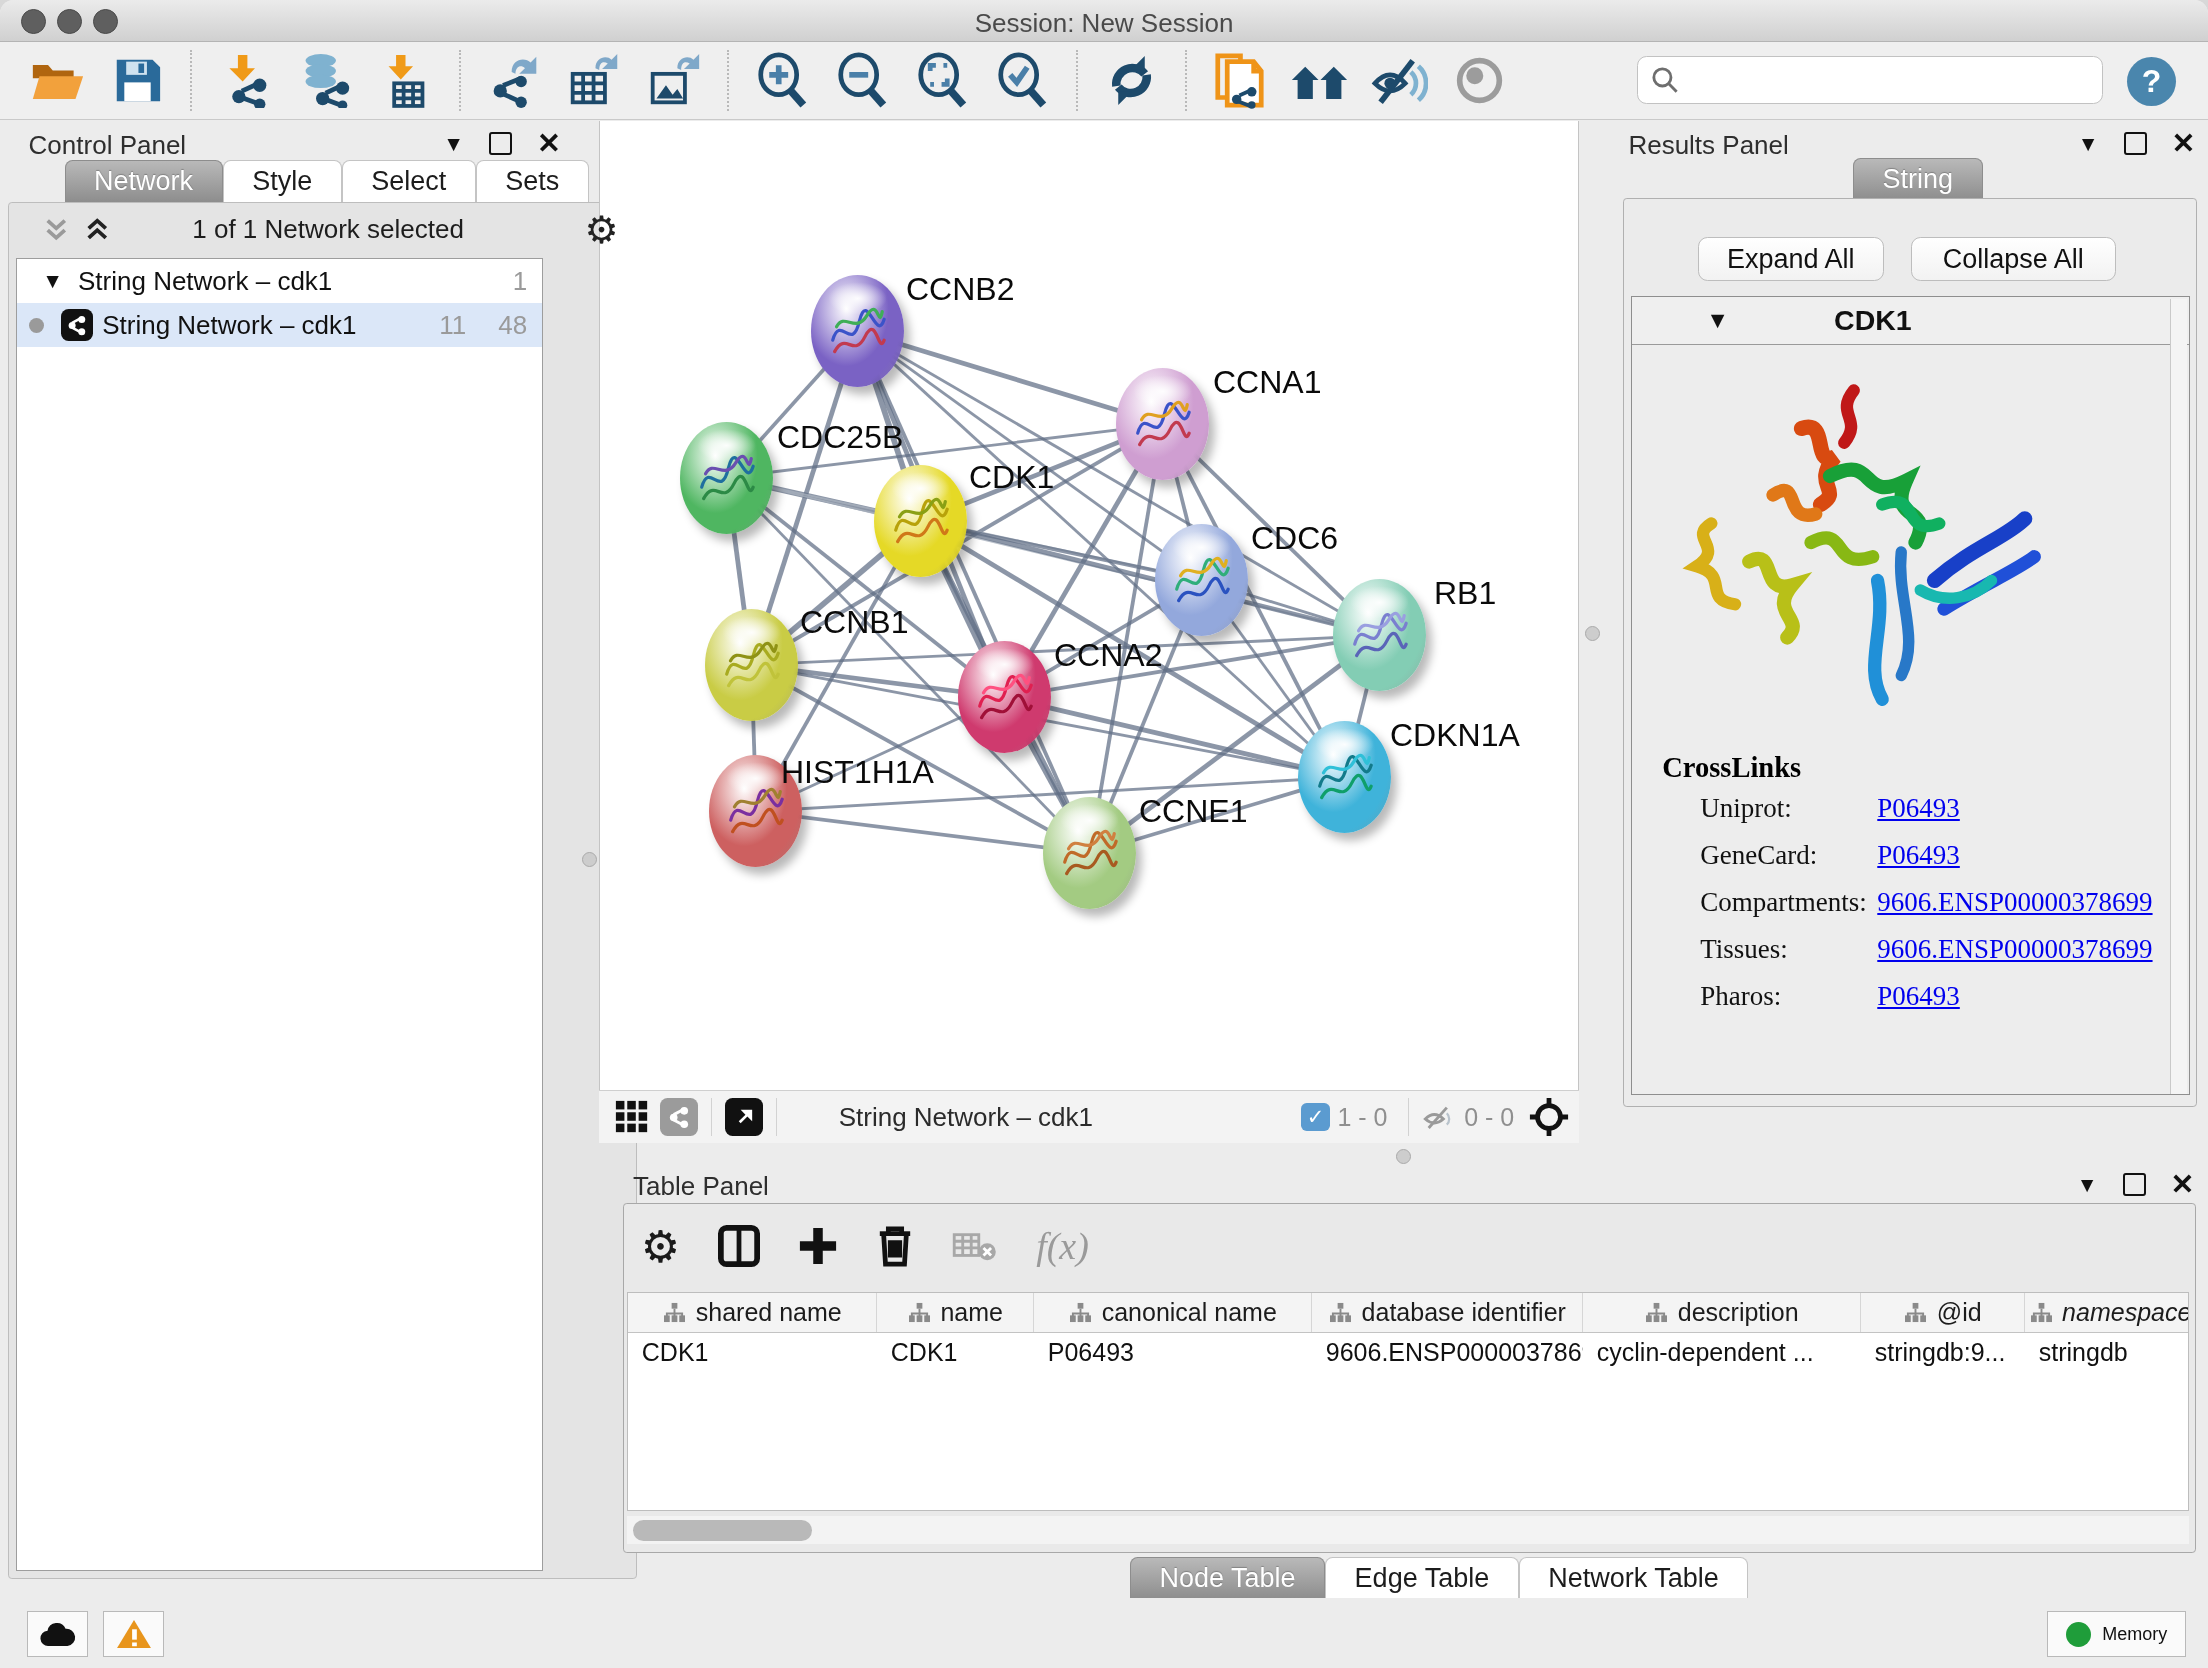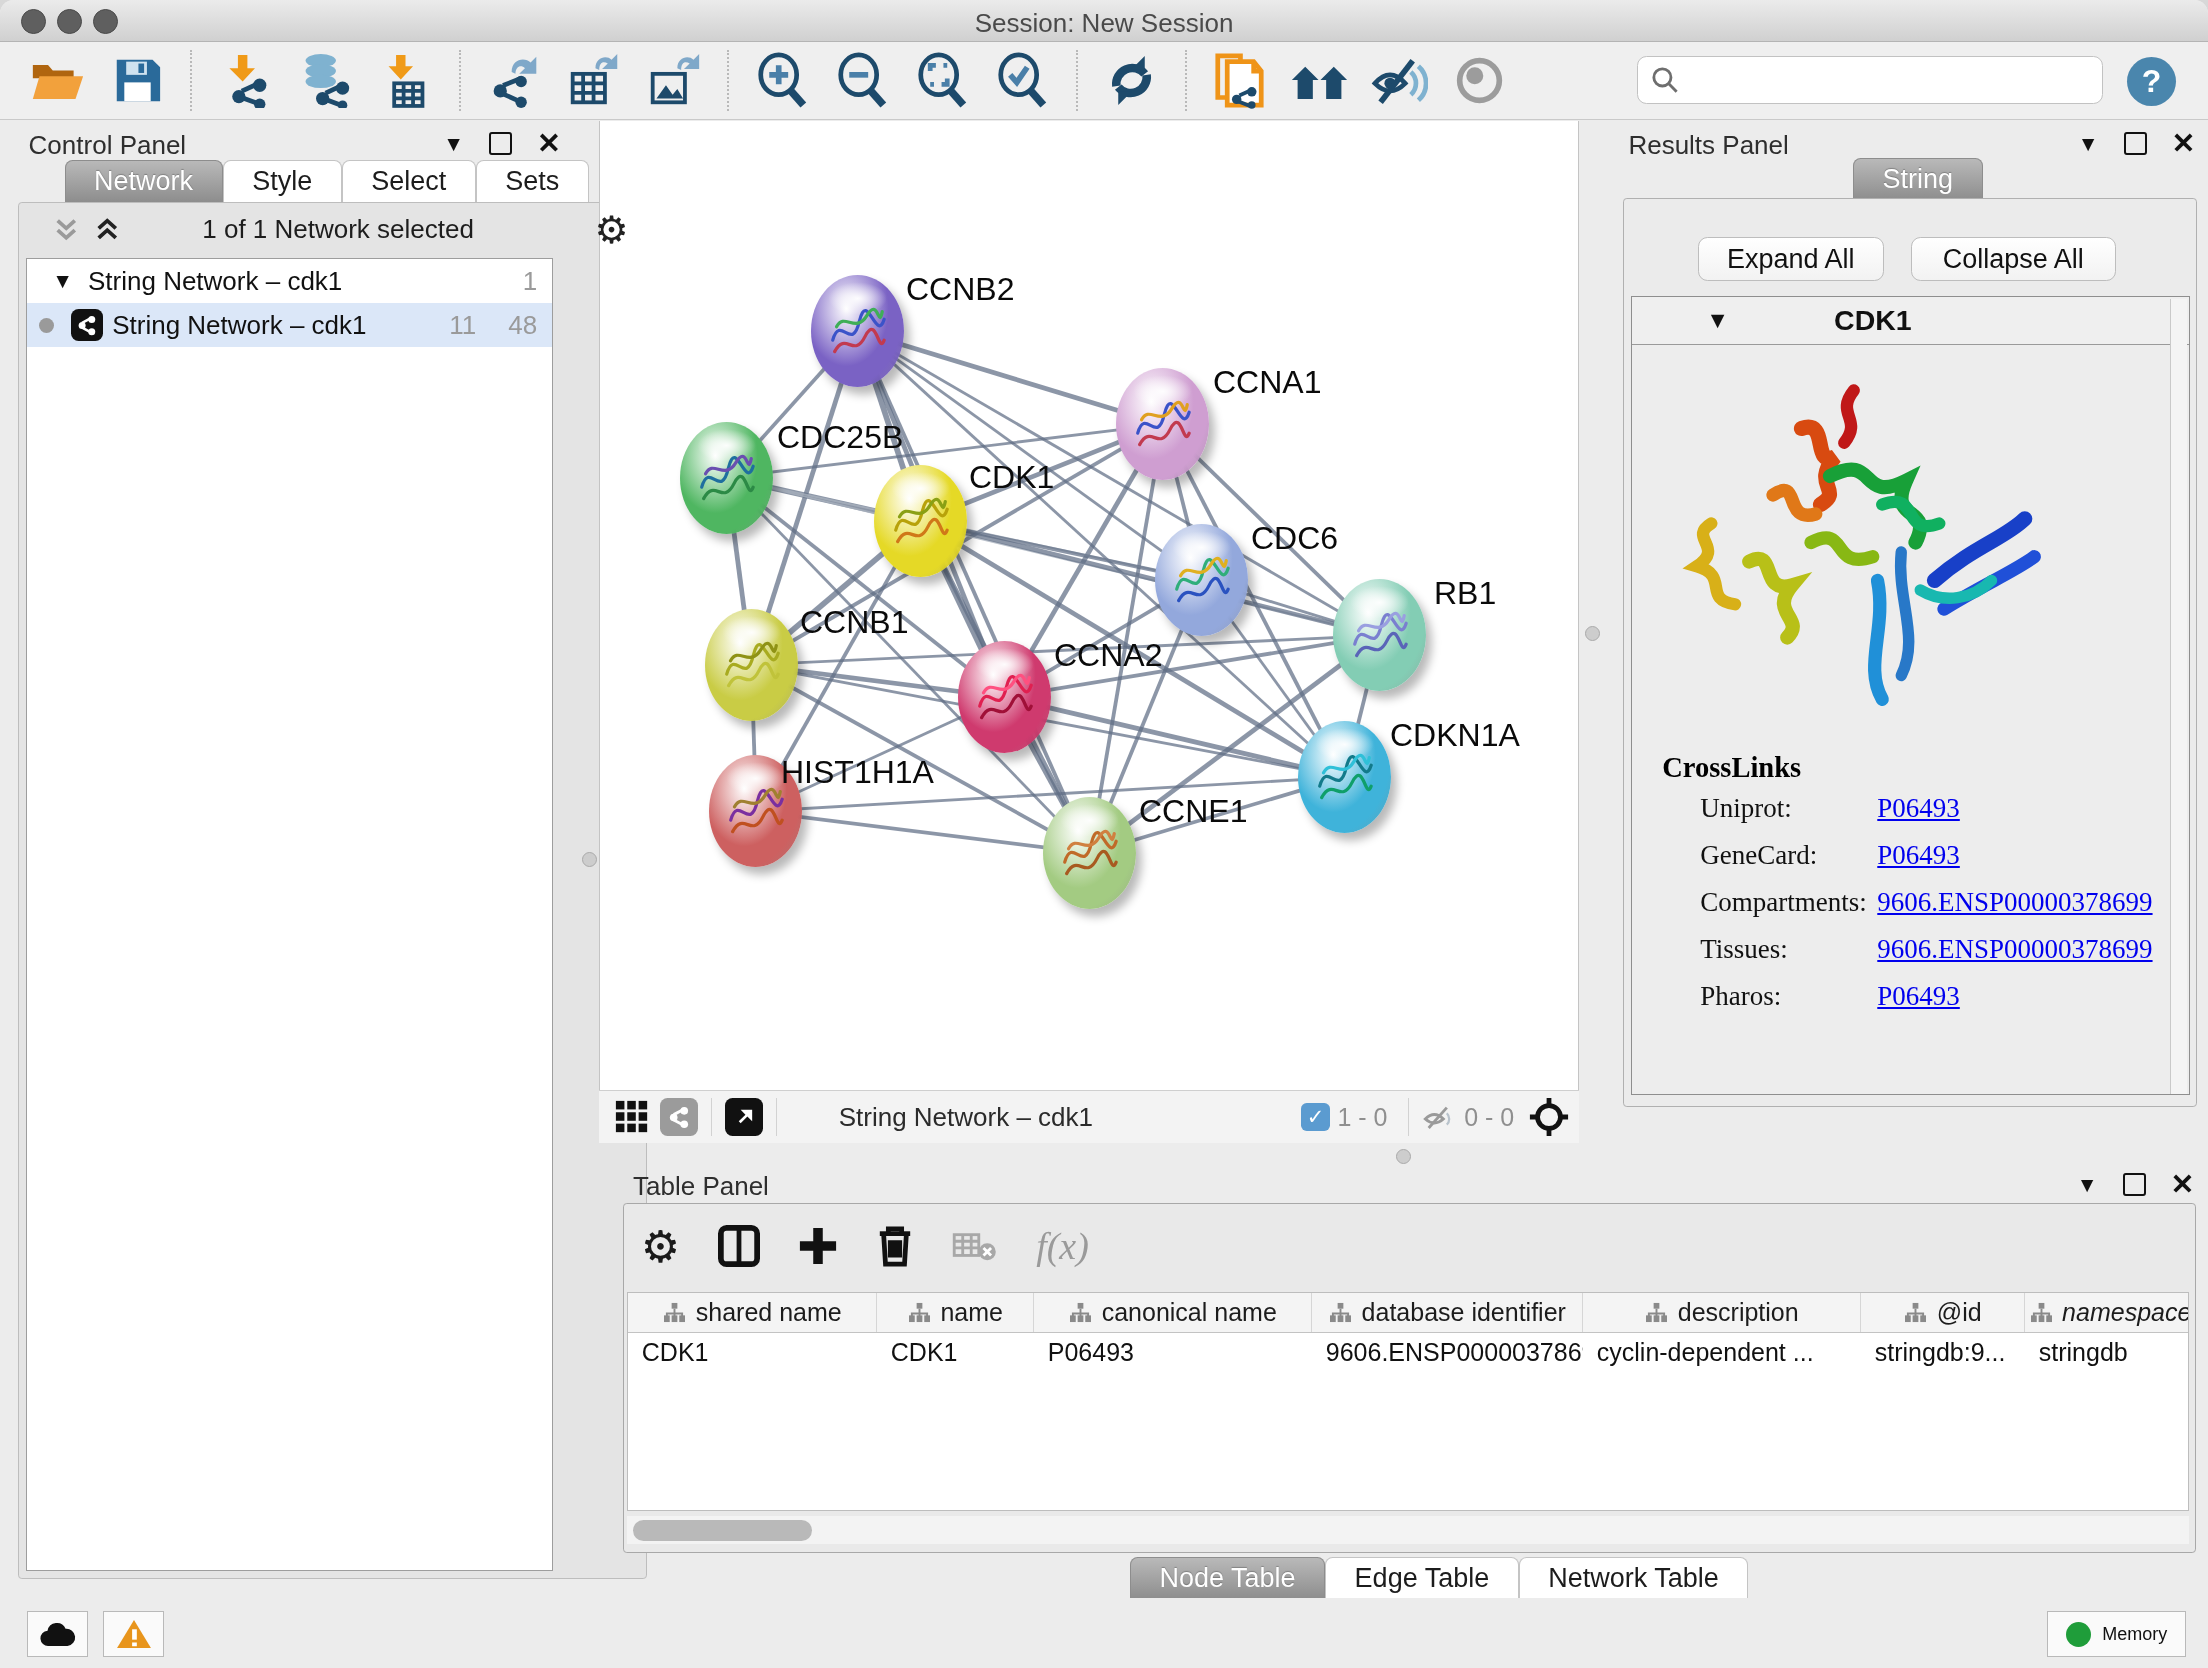--- a/index.html
+++ b/index.html
@@ -46,21 +46,21 @@
   .pc-collapse{ font-size:21px; color:#111; }
   .pc-float{ width:23px; height:23px; border:2.9px solid #111; border-radius:2.9px; }
   .pc-close{ font-size:28.5px; color:#111; font-weight:bold; line-height:23px; }
   .tab{ height:42px; padding:0 28.5px; font-size:27px; display:flex; align-items:center; justify-content:center;
     background:#fff; color:#1c1c1c; border:1px solid #c4c4c4; border-bottom:none; border-radius:7.6px 7.6px 0 0; }
   .tab.sel{ background:linear-gradient(#b9b9b9,#8d8d8d); color:#fff;
     text-shadow:0 -1px 1px rgba(0,0,0,.25); border-color:#8d8d8d; }
   
   #control-panel{ position:absolute; left:7.6px; top:124px; width:559px; height:1457px; }
   #cp-tabs{ position:absolute; left:57px; top:36px; display:flex; }
-  #cp-body{ position:absolute; left:10px; top:78px; width:629px; height:1377px;
+  #cp-body{ position:absolute; left:0; top:78px; width:629px; height:1377px;
     background:#e4e4e4; border:1px solid #bdbdbd; border-radius:3.8px;padding-left:12px; }
   #cp-subhead{ position:relative; height:53px; display:flex; align-items:center; }
   #cp-status{ position:absolute; left:0; width:100%; text-align:center; font-size:26px; color:#1d1d1d; }
   #cp-tree{ position:absolute; left:7.6px; top:55px; width:527px; height:1313px;
     background:#fff; border:1.9px solid #9d9d9d; }
   .tree-row{ height:44px; display:flex; align-items:center; font-size:26px; color:#111; }
   .tree-row .count{ margin-left:auto; color:#9a9a9a; padding-right:15px; display:flex; gap:32px; }
   .tree-row.sel{ background:#dbe7f8; }
   .share-badge{ width:32px; height:32px; background:#111; border-radius:7.6px; margin:0 9.5px 0 3.8px;
     display:flex; align-items:center; justify-content:center; flex:0 0 auto; }

